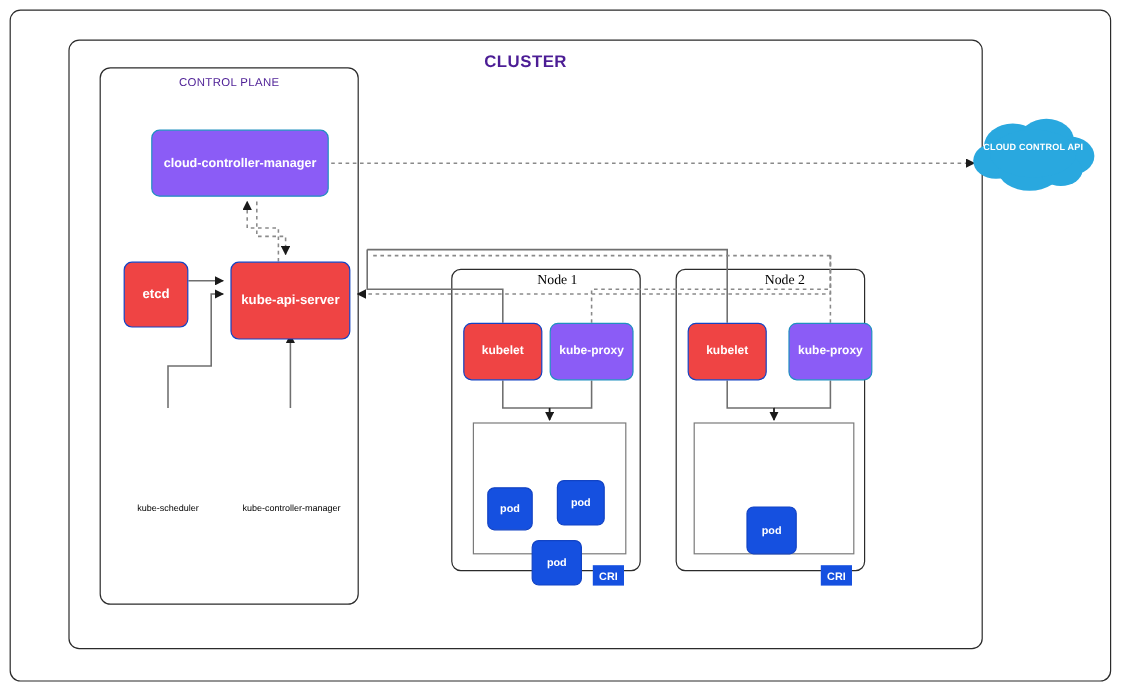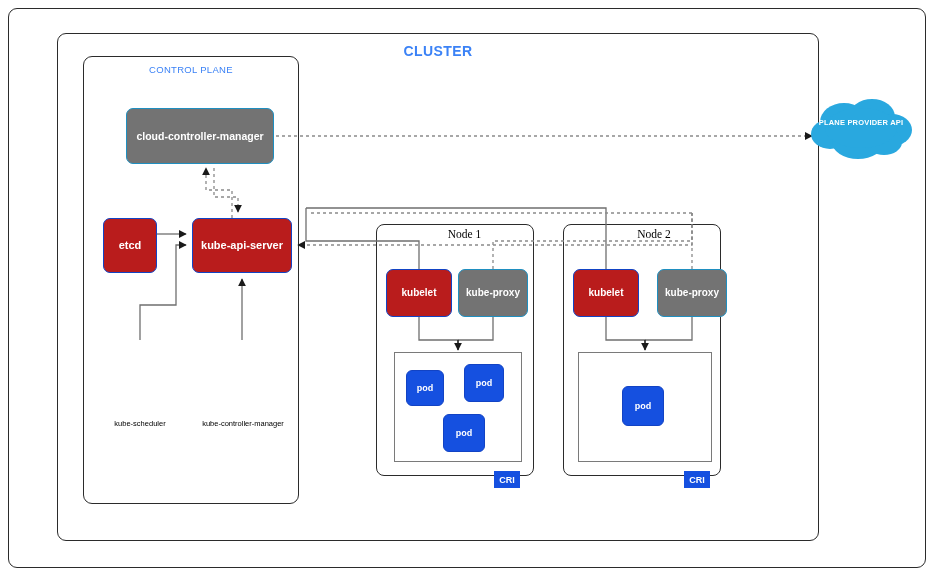--- a/index.html
+++ b/index.html
@@ -24,21 +24,21 @@
     border-radius: 9px;
     background: transparent;
   }
   #outer-frame   { left: 8px;  top: 8px;   width: 918px; height: 560px; }
   #cluster-frame { left: 57px; top: 33px;  width: 762px; height: 508px; }
   #control-plane-frame { left: 83px; top: 56px; width: 216px; height: 448px; }
 
   .frame-title {
     position: absolute;
     text-align: center;
-    color: #3b82f6;
+    color: #4c1d95;
     white-space: nowrap;
   }
   #cluster-title {
     left: 57px; top: 43px; width: 762px;
     font-size: 14px; font-weight: bold;
     letter-spacing: .4px;
   }
   #control-plane-title {
     left: 83px; top: 64px; width: 216px;
     font-size: 9.5px; font-weight: normal;
@@ -53,31 +53,31 @@
     display: flex;
     align-items: center;
     justify-content: center;
     text-align: center;
     color: #ffffff;
     font-weight: bold;
     line-height: 1.15;
     z-index: 5;
   }
   .dark-blue {
-    background: #b91c1c;
+    background: #ef4444;
     border: 1px solid #1243c4;
   }
   .light-blue {
-    background: #737373;
+    background: #8b5cf6;
     border: 1px solid #1f8fc0;
   }
 
   #cloud-controller-manager { left: 126px; top: 108px; width: 148px; height: 56px; font-size: 10.5px; }
   #etcd            { left: 103px; top: 218px; width: 54px;  height: 55px; font-size: 11px; }
-  #kube-api-server { left: 192px; top: 218px; width: 100px; height: 55px; font-size: 11px; }
+  #kube-api-server { left: 192px; top: 218px; width: 100px; height: 65px; font-size: 11px; }
   #scheduler       { left: 99px;  top: 340px; width: 82px;  height: 54px; font-size: 11px; }
   #controller-manager { left: 194px; top: 340px; width: 98px; height: 54px; font-size: 10px; }
 
   .caption {
     position: absolute;
     font-size: 7.5px;
     color: #000000;
     text-align: center;
     white-space: nowrap;
     z-index: 5;
@@ -142,20 +142,21 @@
     border-radius: 6px;
     background: #1550e0;
     border: 1px solid #1243c4;
     color: #ffffff;
     font-size: 9px;
     font-weight: bold;
     display: flex;
     align-items: center;
     justify-content: center;
     z-index: 6;
+    margin-top: 36px;
   }
   #node1-pod-1 { left: 406px; top: 370px; width: 38px; height: 36px; }
   #node1-pod-2 { left: 464px; top: 364px; width: 40px; height: 38px; }
   #node1-pod-3 { left: 443px; top: 414px; width: 42px; height: 38px; }
   #node2-pod-1 { left: 622px; top: 386px; width: 42px; height: 40px; }
 
   
   #cloud-provider-api {
     position: absolute;
     left: 806px; top: 92px;
@@ -285,15 +286,15 @@
         <ellipse cx="38" cy="30" rx="24" ry="19"></ellipse>
         <ellipse cx="66" cy="25" rx="23" ry="18"></ellipse>
         <ellipse cx="86" cy="38" rx="20" ry="16"></ellipse>
         <ellipse cx="24" cy="42" rx="19" ry="15"></ellipse>
         <ellipse cx="52" cy="50" rx="26" ry="17"></ellipse>
         <ellipse cx="78" cy="50" rx="18" ry="13"></ellipse>
         <ellipse cx="55" cy="36" rx="36" ry="20"></ellipse>
       </g>
     </svg>
   </div>
-  <div id="cloud-label">PLANE PROVIDER API</div>
+  <div id="cloud-label">CLOUD CONTROL API</div>
 
 </div>
 
 </body></html>

